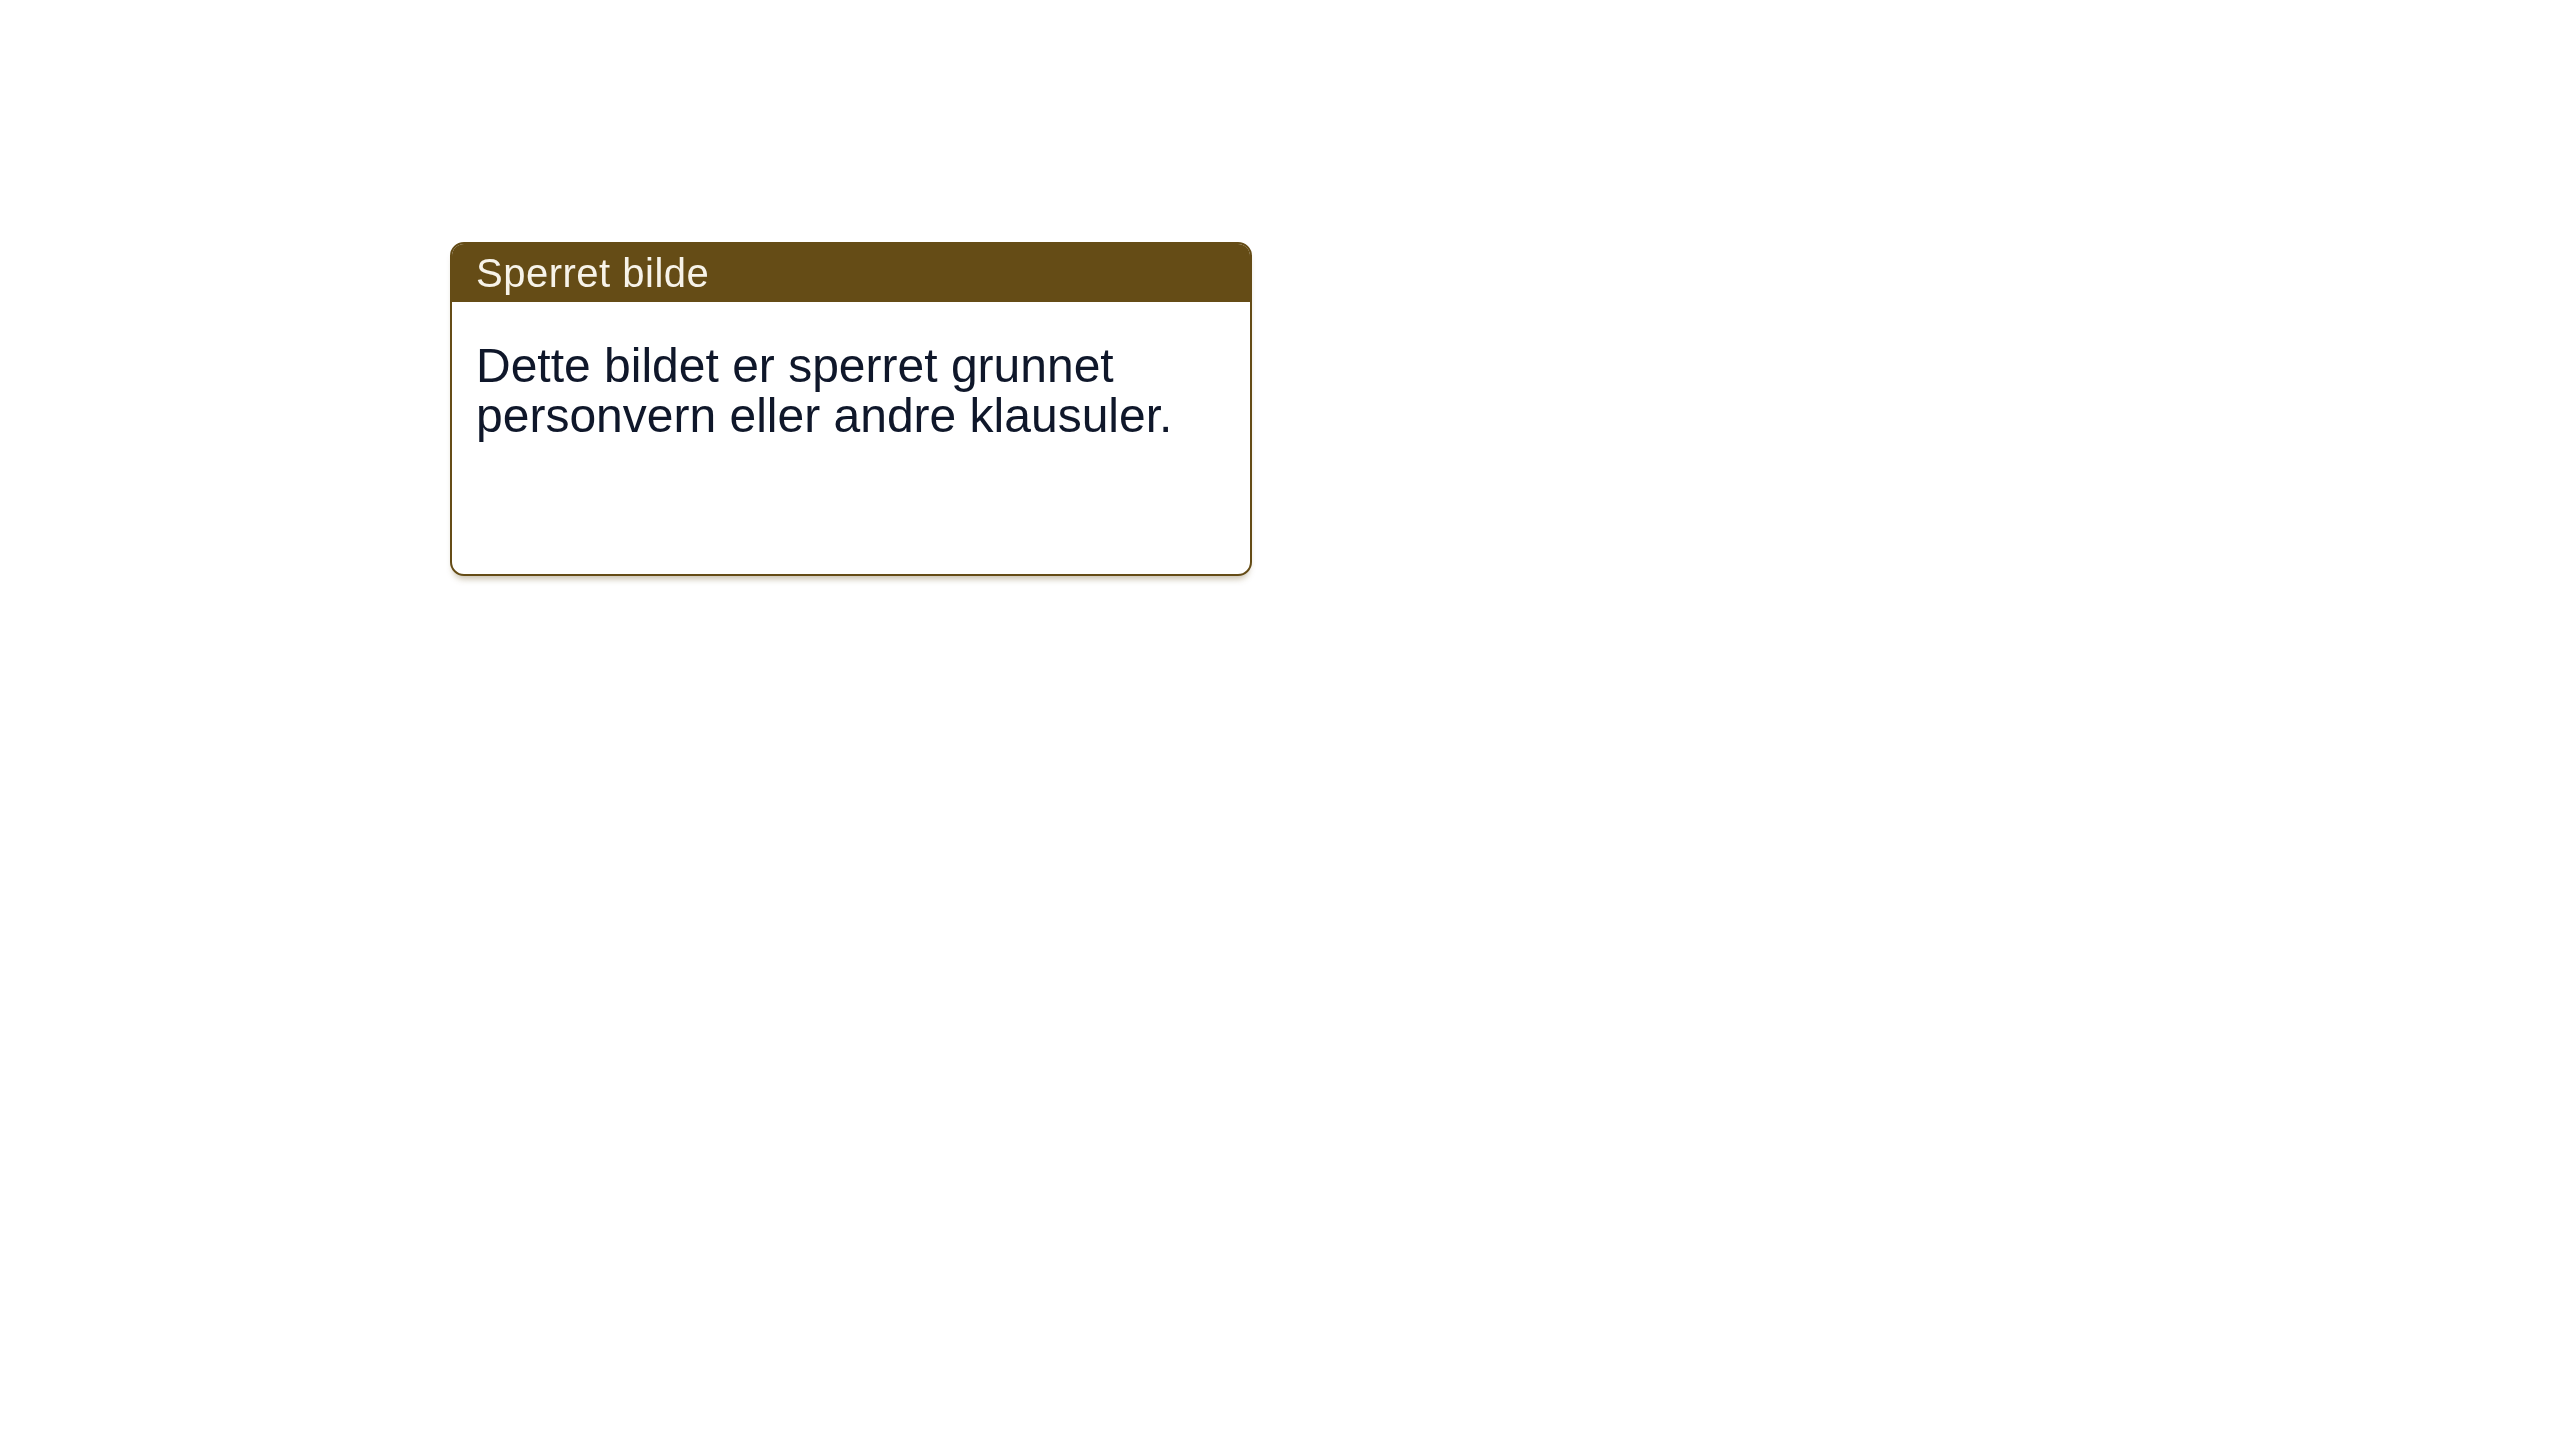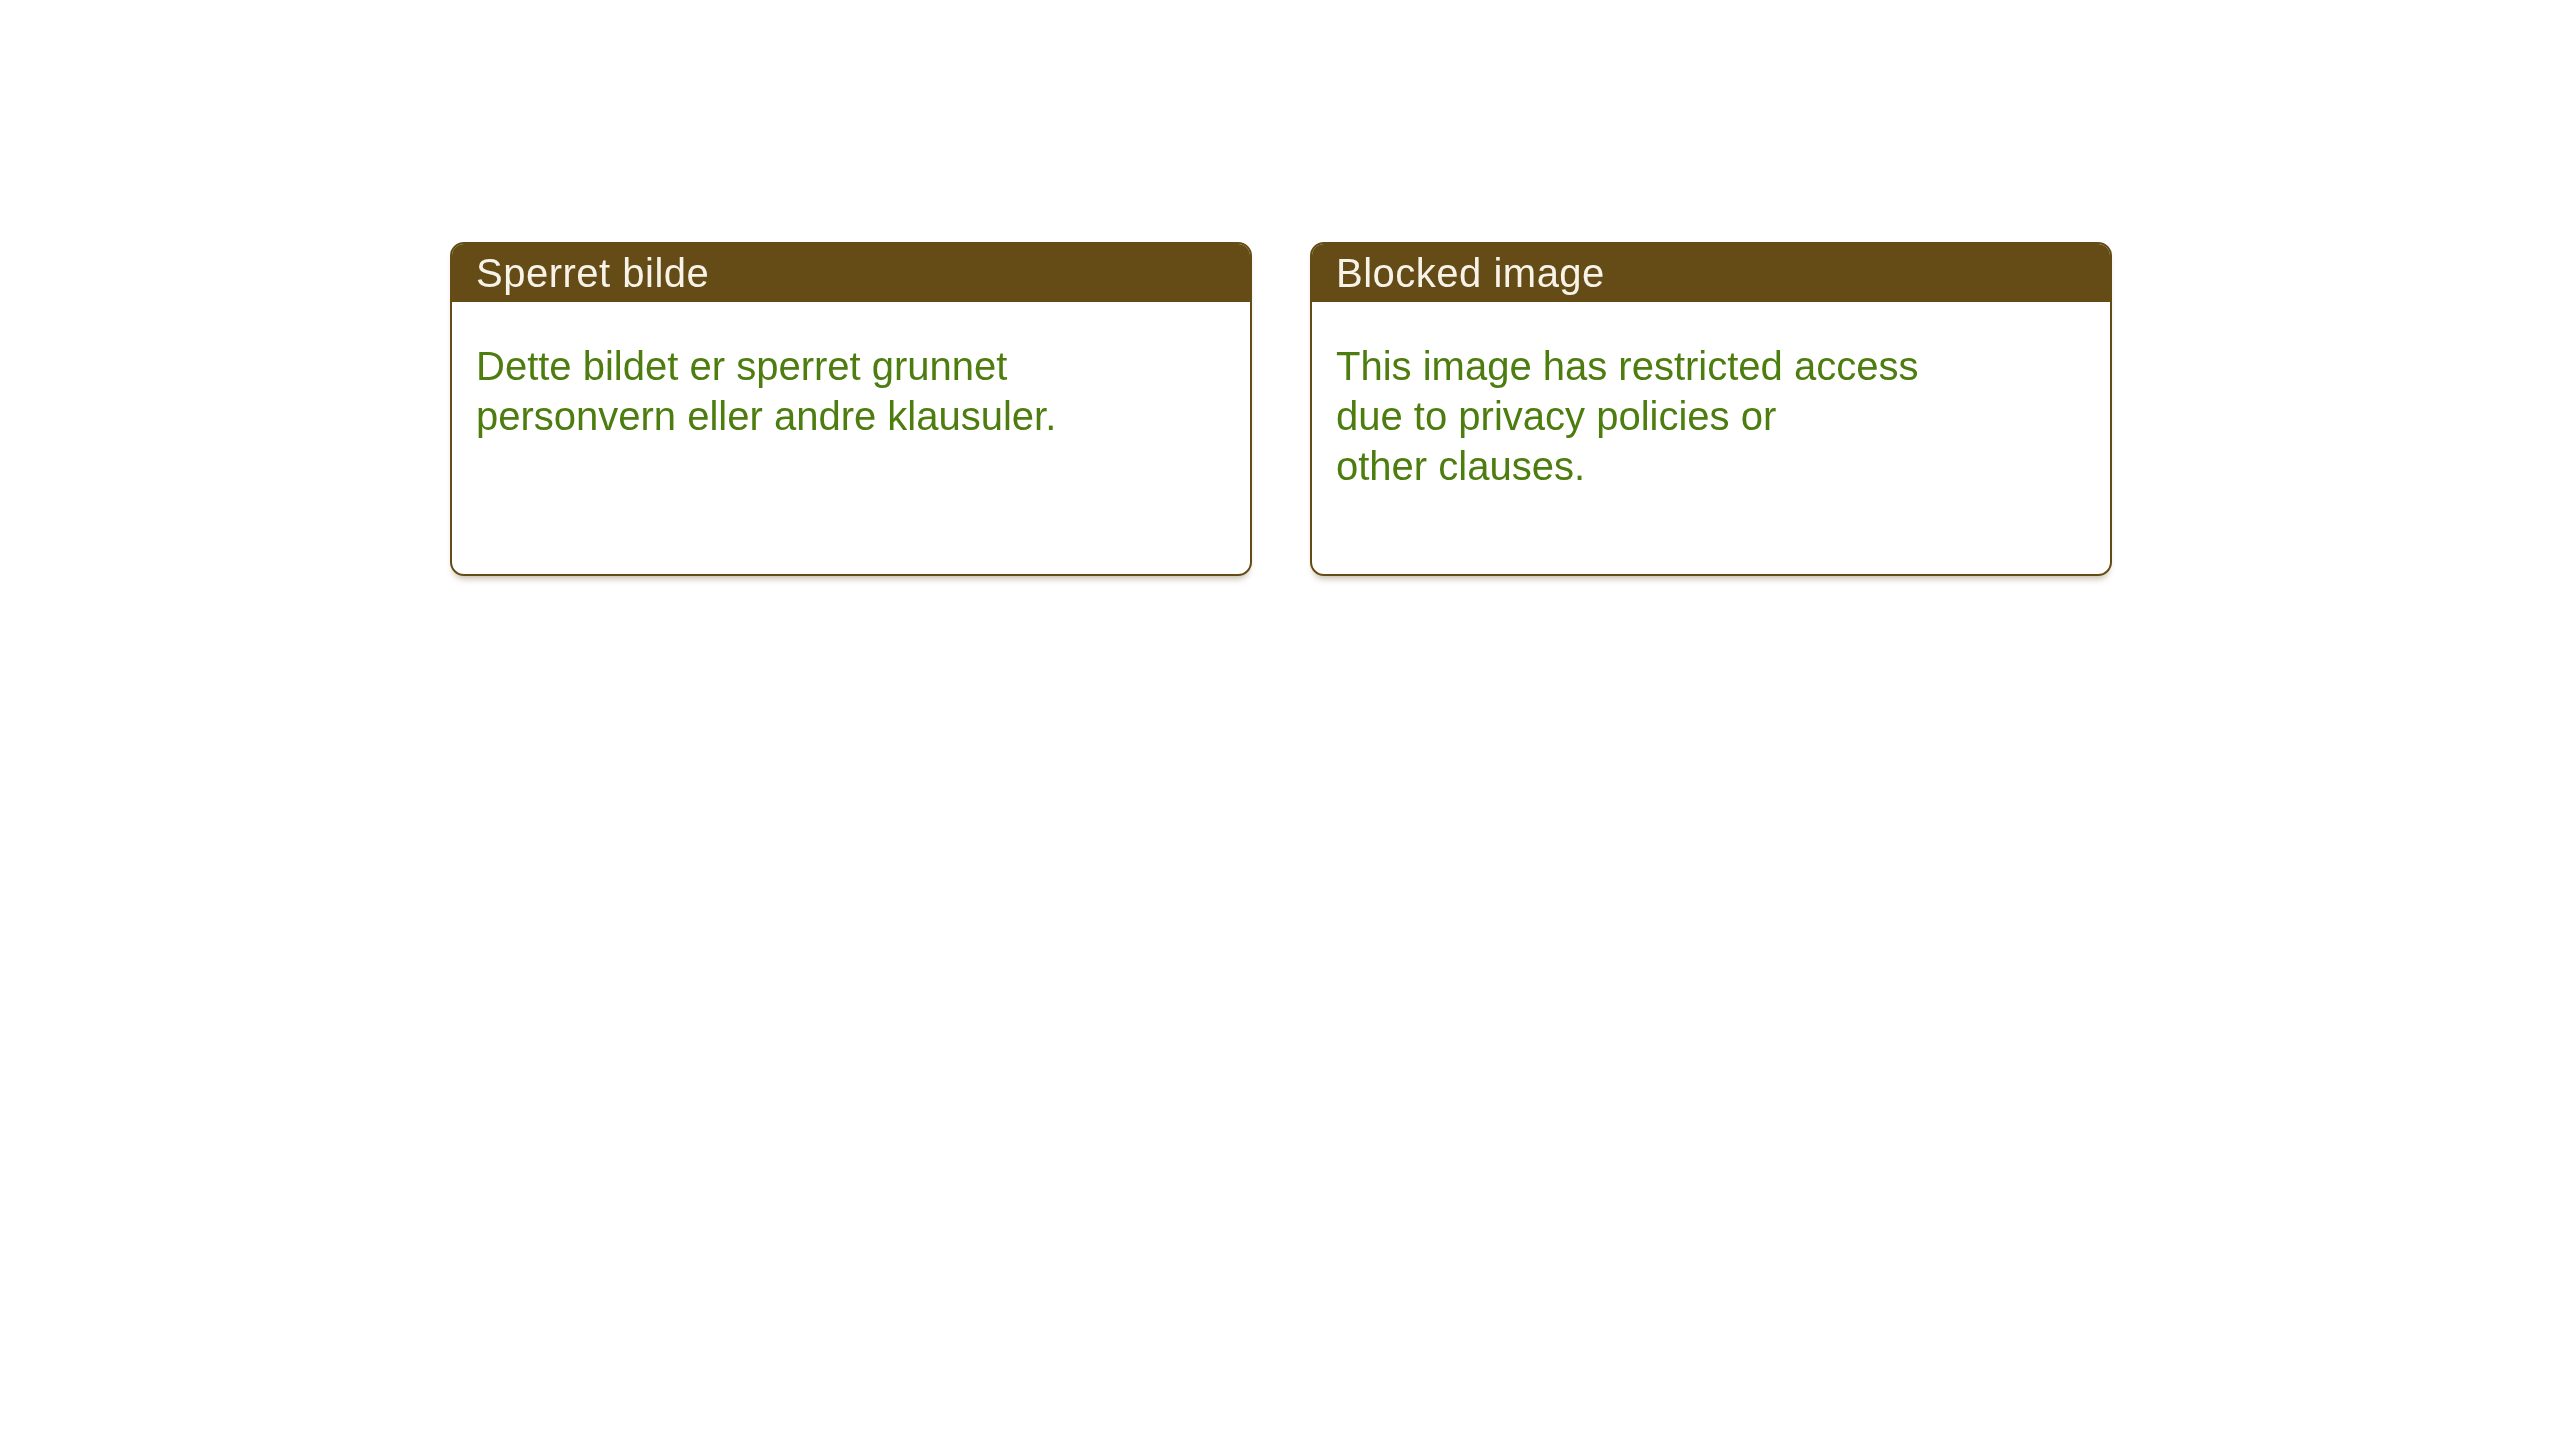--- a/index.html
+++ b/index.html
@@ -41,46 +41,36 @@
     color: #f7f3e9;
     font-size: 40px;
     font-weight: 400;
     letter-spacing: 0.5px;
     white-space: nowrap;
   }
   .notice-card__body {
     padding: 39px 30px 0 24px;
   }
   .notice-card__text {
-    color: #4d7c0f;
-    font-size: 40px;
+    color: #0f172a;
+    font-size: 48px;
     line-height: 50px;
     font-weight: 400;
     white-space: pre-line;
   }
 </style>
 </head>
 <body>
 
 <div class="stage">
 
   <div class="notice-card left">
     <div class="notice-card__header">
       <span class="notice-card__title">Sperret bilde</span>
     </div>
     <div class="notice-card__body">
       <div class="notice-card__text">Dette bildet er sperret grunnet
 personvern eller andre klausuler.</div>
     </div>
   </div>
 
-  <div class="notice-card right">
-    <div class="notice-card__header">
-      <span class="notice-card__title">Blocked image</span>
-    </div>
-    <div class="notice-card__body">
-      <div class="notice-card__text">This image has restricted access
-due to privacy policies or
-other clauses.</div>
-    </div>
-  </div>
 
 </div>
 
 </body></html>

